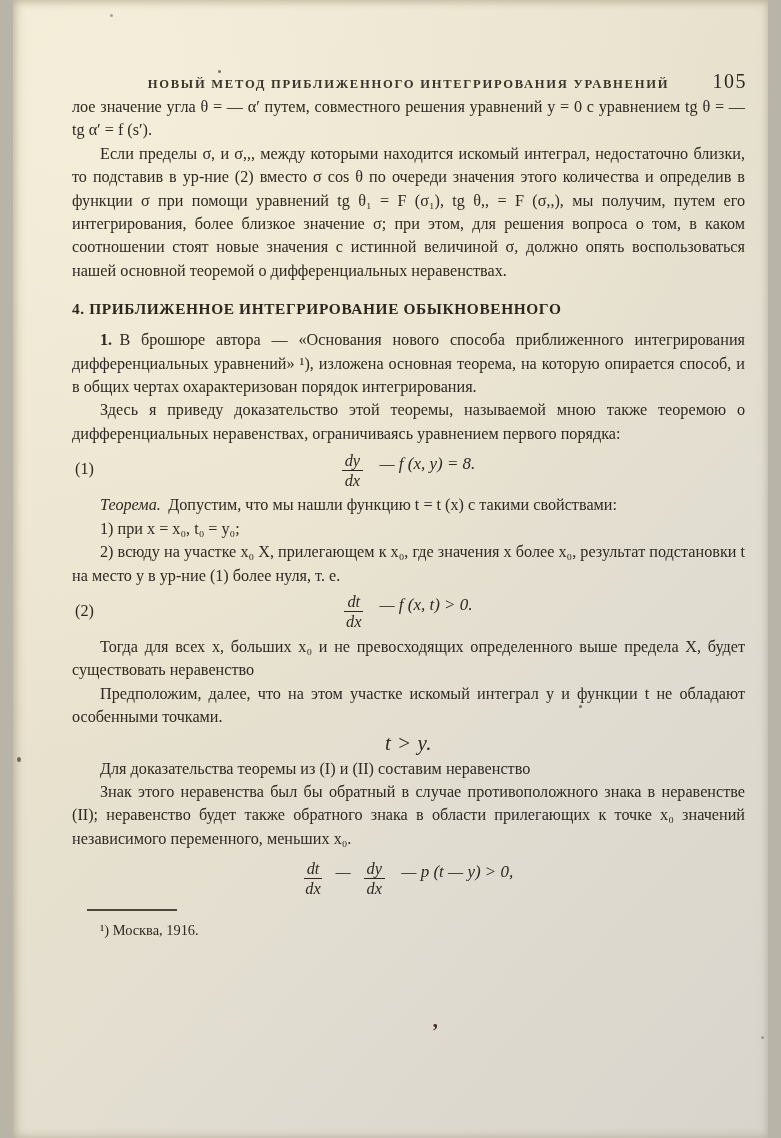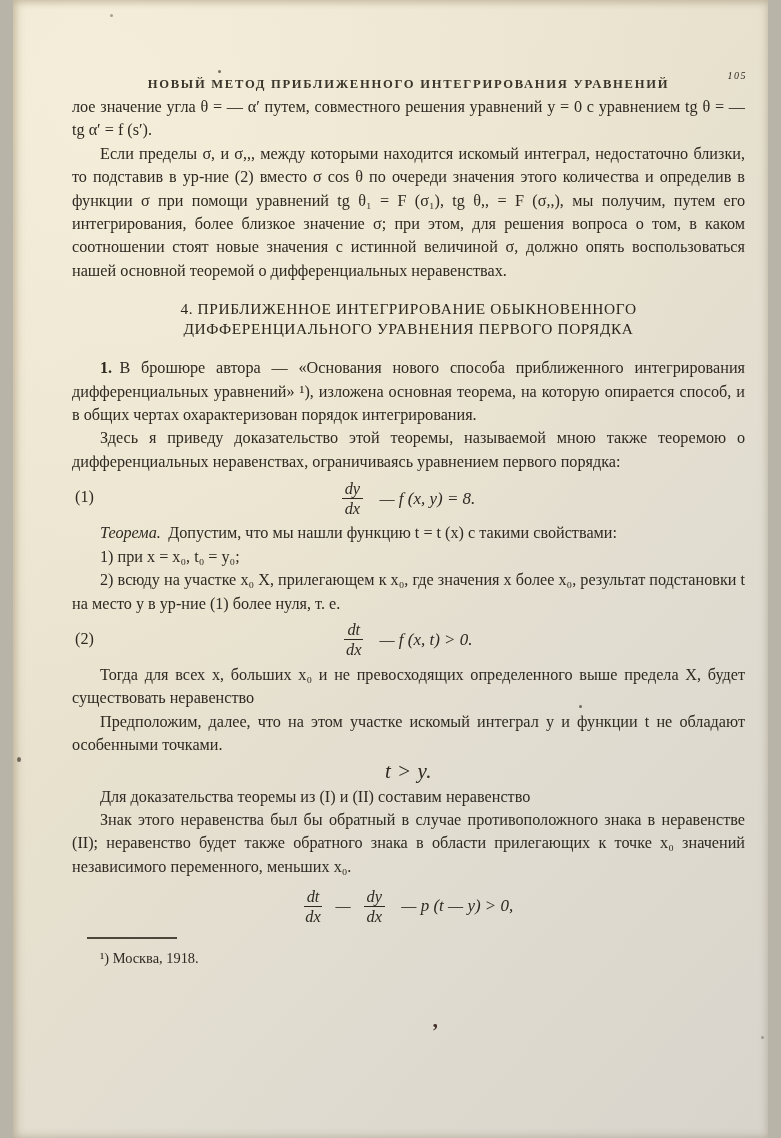--- a/index.html
+++ b/index.html
@@ -20,58 +20,58 @@
   .running-head {
     position:absolute; top:74px; left:59px; width:673px;
     text-align:center;
   }
   .rh-title {
     font-size:12.6px; font-weight:bold; letter-spacing:1.7px;
     color:#3a352b; white-space:nowrap;
   }
   .rh-num {
     position:absolute; right:-2px; top:-4px;
-    font-size:10px; letter-spacing:1.5px; color:#2d2820;font-style:italic;
+    font-size:20px; letter-spacing:1.5px; color:#2d2820;
   }
 
   
   .page-body {
     position:absolute; top:96px; left:59px; width:673px;
     font-size:16.2px; line-height:23.4px;
     text-align:justify;
     color:#2e2922;
   }
   .page-body p { margin:0; text-indent:28px; }
   p.noindent { text-indent:0; }
   .lead-bold { font-weight:bold; margin-right:.45em; }
   .lead-italic { font-style:italic; margin-right:.45em; }
 
   
   .section-heading {
-    margin:16px 0 18px; text-align:center; text-indent:0;
-    font-size:15.4px; font-weight:normal; line-height:20px;
+    margin:16px 0 10px; text-indent:0;
+    font-size:15.4px; font-weight:bold; line-height:20px;
     letter-spacing:.6px; color:#2b261e;
   }
   .hl { display:block; }
 
   
   .equation {
     position:relative; margin:4px 0;
     min-height:40px;
     display:flex; align-items:center; justify-content:center;
     text-indent:0;
   }
   .equation.ineq { min-height:24px; margin:2px 0; }
   .equation.last { margin-top:6px; margin-bottom:0; min-height:42px; }
   .eq-label {
     position:absolute; left:3px; top:50%; transform:translateY(-50%);
     font-size:16.2px; font-style:normal;
   }
   .eq-body {
-    display:inline-flex; align-items:center; gap:12px;
+    display:inline-flex; gap:12px;
     font-style:italic; font-size:17px; white-space:pre;
   }
   .frac { display:inline-flex; flex-direction:column; align-items:center; line-height:1.04; font-size:16.4px; }
   .frac .num { padding:0 3px 1px; border-bottom:1.4px solid #2d2820; }
   .frac .den { padding-top:1px; }
   .eq-op { margin:0 1px; }
   .eq-rest { white-space:pre; }
   .ineq .eq-body { font-size:21px; letter-spacing:.5px; }
 
   
@@ -98,21 +98,20 @@
   </header>
 
   <main class="page-body">
 
     <p class="noindent">лое значение угла θ = — α′ путем, совместного решения уравнений y = 0 с уравнением tg θ = — tg α′ = f (s′).</p>
 
     <p>Если пределы σ, и σ,,, между которыми находится искомый интеграл, недостаточно близки, то подставив в ур-ние (2) вместо σ cos θ по очереди значения этого количества и определив в функции σ при помощи уравнений tg θ₁ = F (σ₁), tg θ,, = F (σ,,), мы получим, путем его интегрирования, более близкое значение σ; при этом, для решения вопроса о том, в каком соотношении стоят новые значения с истинной величиной σ, должно опять воспользоваться нашей основной теоремой о дифференциальных неравенствах.</p>
 
     <h2 class="section-heading">
       <span class="hl">4. ПРИБЛИЖЕННОЕ ИНТЕГРИРОВАНИЕ ОБЫКНОВЕННОГО</span>
-      <span class="hl">ДИФФЕРЕНЦИАЛЬНОГО УРАВНЕНИЯ ПЕРВОГО ПОРЯДКА</span>
     </h2>
 
     <p><span class="lead-bold">1.</span><span>В брошюре автора — «Основания нового способа приближенного интегрирования дифференциальных уравнений» ¹), изложена основная теорема, на которую опирается способ, и в общих чертах охарактеризован порядок интегрирования.</span></p>
 
     <p>Здесь я приведу доказательство этой теоремы, называемой мною также теоремою о дифференциальных неравенствах, ограничиваясь уравнением первого порядка:</p>
 
     <div class="equation">
       <span class="eq-label">(1)</span>
       <span class="eq-body">
         <span class="frac"><span class="num">dy</span><span class="den">dx</span></span><span class="eq-rest"> — f (x, y) = 8.</span>
@@ -145,21 +144,21 @@
     <p>Знак этого неравенства был бы обратный в случае противоположного знака в неравенстве (II); неравенство будет также обратного знака в области прилегающих к точке x₀ значений независимого переменного, меньших x₀.</p>
 
     <div class="equation last">
       <span class="eq-body">
         <span class="frac"><span class="num">dt</span><span class="den">dx</span></span><span class="eq-op">—</span><span class="frac"><span class="num">dy</span><span class="den">dx</span></span><span class="eq-rest"> — p (t — y) &gt; 0,</span>
       </span>
     </div>
 
     <div class="footnote">
       <div class="footnote-rule"></div>
-      <p class="footnote-text">¹) Москва, 1918.</p>
+      <p class="footnote-text">¹) Москва, 1916.</p>
     </div>
 
   </main>
 
   <span class="stray-mark">,</span>
 
   <span class="speck" style="left:205px; top:70px; width:3px; height:3px;"></span>
   <span class="speck" style="left:755px; top:101px; width:4px; height:4px;"></span>
   <span class="speck" style="left:761px; top:176px; width:4px; height:4px;"></span>
   <span class="speck" style="left:4px;  top:757px; width:4px; height:5px;"></span>

